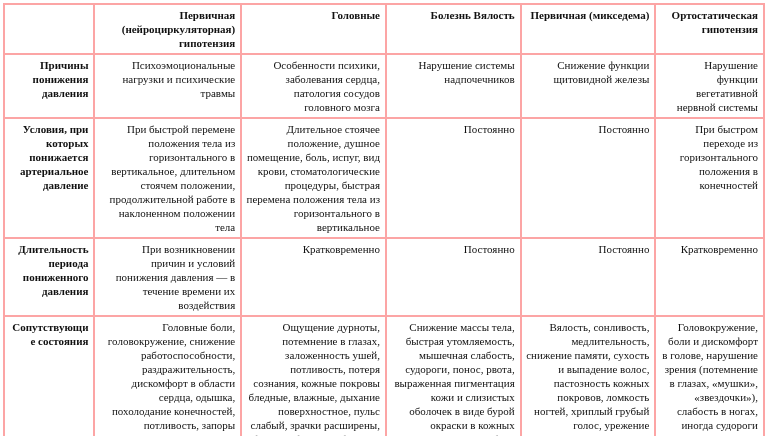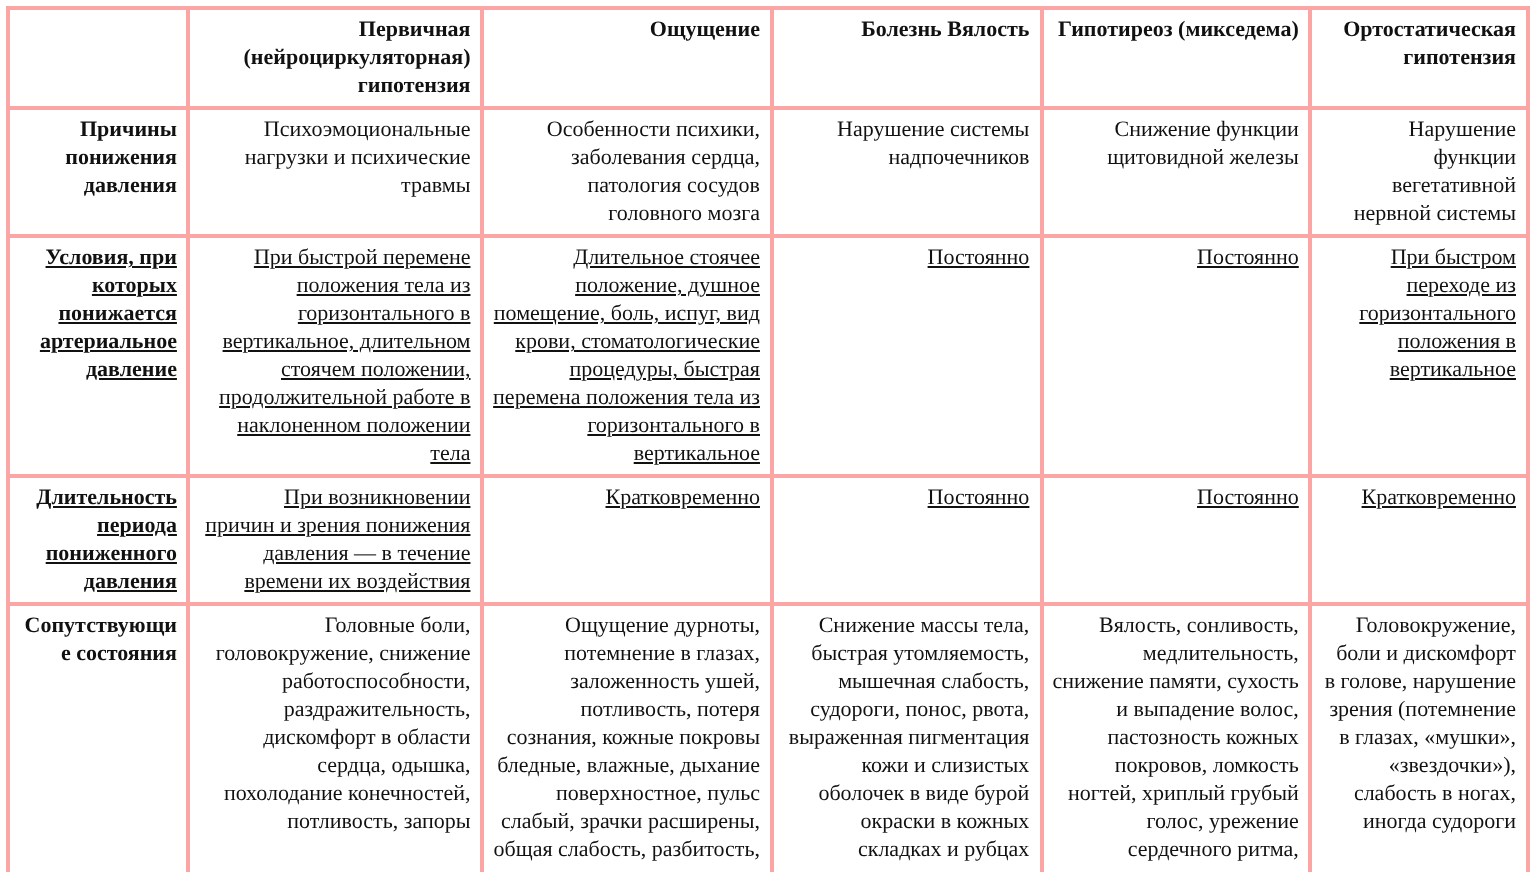--- a/index.html
+++ b/index.html
@@ -46,67 +46,67 @@
     text-indent: 7px;
   }
   col.c0 { width: 90px; }
   col.c1 { width: 146px; }
   col.c2 { width: 144px; }
   col.c3 { width: 134px; }
   col.c4 { width: 134px; }
   col.c5 { width: 108px; }
   tr.hdr      { height: 40px; }
   tr.r-causes { height: 60px; }
-  tr.r-cond   { height: 114px; text-decoration: underline; }
-  tr.r-dur    { height: 60px; text-decoration: underline; }
+  tr.r-cond   { height: 114px; }
+  tr.r-dur    { height: 60px; }
   tr.r-assoc  { height: 154px; }
 </style>
 </head>
 <body>
 
 <div class="page">
   <table class="cmp">
     <colgroup>
       <col class="c0">
         <col class="c1">
         <col class="c2">
         <col class="c3">
         <col class="c4">
         <col class="c5">
     </colgroup>
     <thead>
       <tr class="hdr">
         <th></th>
         <th>Первичная (нейроциркуляторная) гипотензия</th>
-        <th>Ощущение</th>
+        <th>Головные</th>
         <th>Болезнь Вялость</th>
-        <th>Гипотиреоз (микседема)</th>
+        <th>Первичная (микседема)</th>
         <th>Ортостатическая гипотензия</th>
       </tr>
     </thead>
     <tbody>
       <tr class="r-causes">
         <th>Причины понижения давления</th>
         <td>Психоэмоциональные нагрузки и психические травмы</td>
         <td>Особенности психики, заболевания сердца, патология сосудов головного мозга</td>
         <td>Нарушение системы надпочечников</td>
         <td>Снижение функции щитовидной железы</td>
         <td>Нарушение функции вегетативной нервной системы</td>
       </tr>
       <tr class="r-cond">
         <th>Условия, при которых понижается артериальное давление</th>
         <td>При быстрой перемене положения тела из горизонтального в вертикальное, длительном стоячем положении, продолжительной работе в наклоненном положении тела</td>
         <td>Длительное стоячее положение, душное помещение, боль, испуг, вид крови, стоматологические процедуры, быстрая перемена положения тела из горизонтального в вертикальное</td>
         <td>Постоянно</td>
         <td>Постоянно</td>
-        <td>При быстром переходе из горизонтального положения в вертикальное</td>
+        <td>При быстром переходе из горизонтального положения в конечностей</td>
       </tr>
       <tr class="r-dur">
         <th>Длительность периода пониженного давления</th>
-        <td>При возникновении причин и зрения понижения давления — в течение времени их воздействия</td>
+        <td>При возникновении причин и условий понижения давления — в течение времени их воздействия</td>
         <td>Кратковременно</td>
         <td>Постоянно</td>
         <td>Постоянно</td>
         <td>Кратковременно</td>
       </tr>
       <tr class="r-assoc">
         <th>Сопутствующие состояния</th>
         <td>Головные боли, головокружение, снижение работоспособности, раздражительность, дискомфорт в области сердца, одышка, похолодание конечностей, потливость, запоры</td>
         <td>Ощущение дурноты, потемнение в глазах, заложенность ушей, потливость, потеря сознания, кожные покровы бледные, влажные, дыхание поверхностное, пульс слабый, зрачки расширены, общая слабость, разбитость, головокружение, тревога</td>
         <td>Снижение массы тела, быстрая утомляемость, мышечная слабость, судороги, понос, рвота, выраженная пигментация кожи и слизистых оболочек в виде бурой окраски в кожных складках и рубцах</td>

